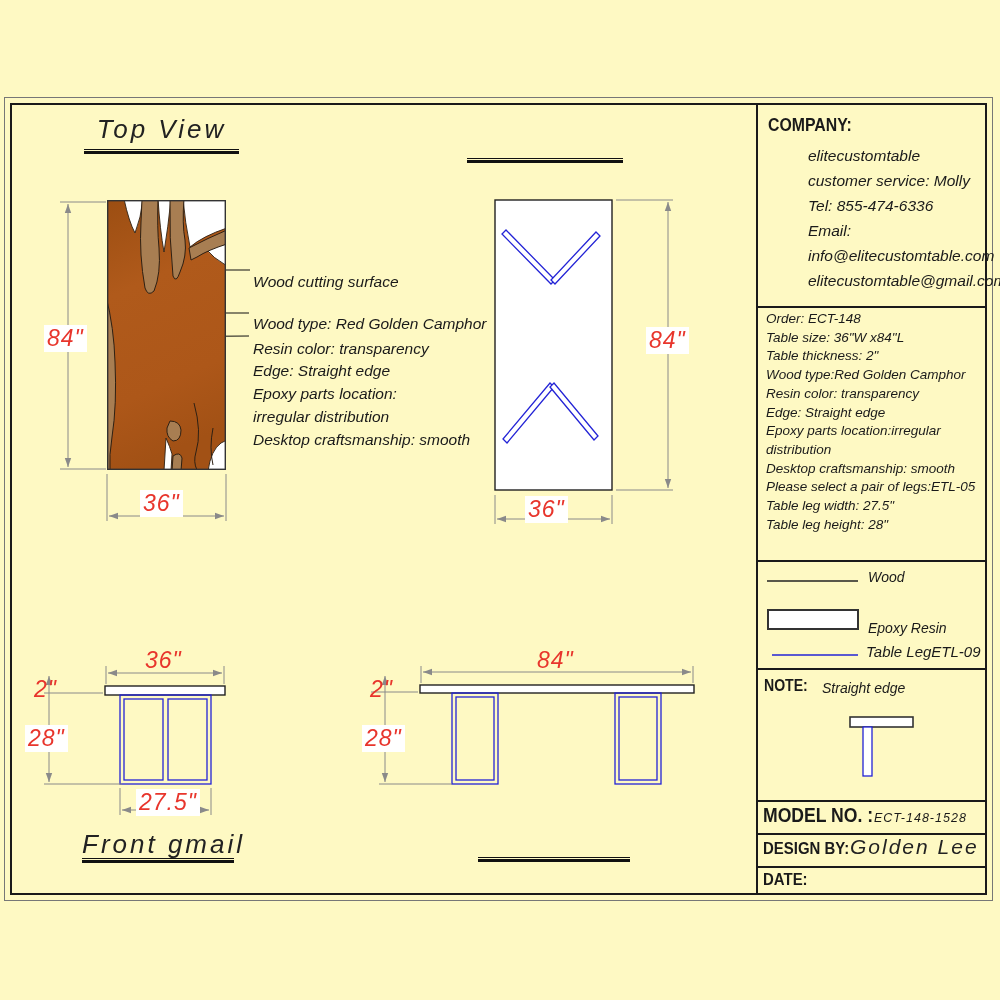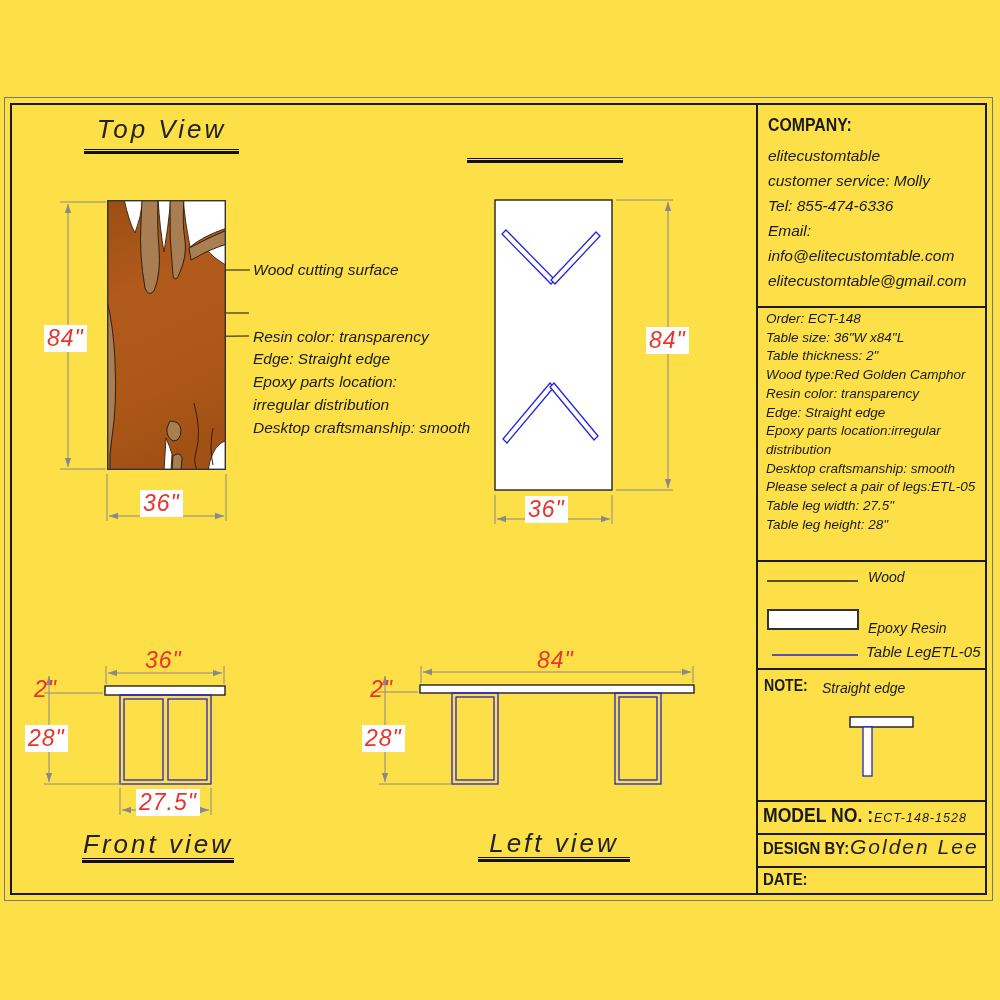--- a/index.html
+++ b/index.html
@@ -1,31 +1,31 @@
 <!DOCTYPE html>
 <html><head>
 <meta charset="utf-8">
 <style>
   * { box-sizing: border-box; margin: 0; padding: 0; }
   body { background: #fff; font-family: "Liberation Sans", sans-serif; }
-  .sheet { position: relative; width: 1000px; height: 1000px; background: #fde047; overflow: hidden; }
+  .sheet { position: relative; width: 1000px; height: 1000px; background: #fef9c3; overflow: hidden; }
   .frame { position: absolute; }
   .outer-frame { left: 4px; top: 97px; width: 989px; height: 804px; border: 1px solid #777; }
   .inner-frame { left: 10px; top: 103px; width: 977px; height: 792px; border: 2px solid #1a1a1a; }
   .vsep { position: absolute; left: 756px; top: 103px; width: 2px; height: 792px; background: #1a1a1a; }
   .hdiv { position: absolute; left: 758px; width: 229px; height: 1.5px; background: #1a1a1a; }
   .lbl { position: absolute; font-family: "Liberation Sans", sans-serif; font-style: italic; white-space: nowrap; color: #1a1a1a; z-index: 3; }
   .vtitle { font-size: 26px; letter-spacing: 3px; color: #222; text-align: center; }
   .vunderline { position: absolute; height: 5px; border-top: 1.5px solid #111; border-bottom: 3px solid #111; z-index: 3; }
   .dim { color: #e8352c; font-size: 23px; letter-spacing: 1px; }
   .bg { background: #fff; padding: 0 3px; }
-  .ann { font-size: 15.5px; }
+  .ann { font-size: 15.5px; margin-top: 12px; }
   .bold-lbl { font-style: normal; font-weight: bold; transform: scaleX(0.88); transform-origin: left center; letter-spacing: 0; }
   .co-head { font-size: 18px; }
-  .co-line { font-size: 15.5px; }
+  .co-line { font-size: 15.5px; margin-left: 40px; }
   .ord-line { font-size: 13.5px; }
   .leg-lbl { font-size: 14px; }
   .leg-lbl-sm { font-size: 15px; }
   .note-head { font-size: 16px; }
   .note-txt { font-size: 14px; }
   .model-lbl { font-size: 20px; }
   .model-val { font-size: 12.5px; letter-spacing: 1px; }
   .design-lbl { font-size: 17px; }
   .design-val { font-size: 21px; letter-spacing: 2px; color: #222; }
   .date-lbl { font-size: 17px; }
@@ -173,38 +173,38 @@
       <path d="M 106,228 Q 102,248 106,265"></path>
     </g>
     <rect x="0.7" y="0.7" width="117.6" height="268.6" fill="none" stroke="#333" stroke-width="1.4"></rect>
   </svg>
 
   <div class="lbl vtitle" style="left:84px;top:114px;width:155px">Top View</div>
   <div class="vunderline" style="left:84px;top:149px;width:155px"></div>
   <div class="lbl dim bg" style="left:44px;top:325px">84"</div>
   <div class="lbl dim bg" style="left:140px;top:490px">36"</div>
   <div class="lbl ann" style="left:253px;top:261px">Wood cutting surface</div>
+  <div class="lbl ann" style="left:253px;top:303px">Wood type: Red Golden Camphor</div>
   <div class="lbl ann" style="left:253px;top:328px">Resin color: transparency</div>
   <div class="lbl ann" style="left:253px;top:350px">Edge: Straight edge</div>
   <div class="lbl ann" style="left:253px;top:373px">Epoxy parts location:</div>
   <div class="lbl ann" style="left:253px;top:396px">irregular distribution</div>
   <div class="lbl ann" style="left:253px;top:419px">Desktop craftsmanship: smooth</div>
 
   <div class="vunderline" style="left:467px;top:158px;width:156px"></div>
   <div class="lbl dim bg" style="left:646px;top:327px">84"</div>
   <div class="lbl dim bg" style="left:525px;top:496px">36"</div>
 
-  <div class="lbl vtitle" style="left:82px;top:829px;width:152px">Front view</div>
+  <div class="lbl vtitle" style="left:82px;top:829px;width:152px">Front gmail</div>
   <div class="vunderline" style="left:82px;top:858px;width:152px"></div>
   <div class="lbl dim" style="left:145px;top:647px">36"</div>
   <div class="lbl dim" style="left:34px;top:676px">2"</div>
   <div class="lbl dim bg" style="left:25px;top:725px">28"</div>
   <div class="lbl dim bg" style="left:136px;top:789px">27.5"</div>
 
-  <div class="lbl vtitle" style="left:478px;top:828px;width:152px">Left view</div>
   <div class="vunderline" style="left:478px;top:857px;width:152px"></div>
   <div class="lbl dim" style="left:537px;top:647px">84"</div>
   <div class="lbl dim" style="left:370px;top:676px">2"</div>
   <div class="lbl dim bg" style="left:362px;top:725px">28"</div>
 
   <div class="lbl bold-lbl co-head" style="left:768px;top:115px">COMPANY:</div>
   <div class="lbl co-line" style="left:768px;top:147px">elitecustomtable</div>
   <div class="lbl co-line" style="left:768px;top:172px">customer service: Molly</div>
   <div class="lbl co-line" style="left:768px;top:197px">Tel: 855-474-6336</div>
   <div class="lbl co-line" style="left:768px;top:222px">Email:</div>
@@ -219,21 +219,21 @@
   <div class="lbl ord-line" style="left:766px;top:405px">Edge: Straight edge</div>
   <div class="lbl ord-line" style="left:766px;top:423px">Epoxy parts location:irregular</div>
   <div class="lbl ord-line" style="left:766px;top:442px">distribution</div>
   <div class="lbl ord-line" style="left:766px;top:461px">Desktop craftsmanship: smooth</div>
   <div class="lbl ord-line" style="left:766px;top:479px">Please select a pair of legs:ETL-05</div>
   <div class="lbl ord-line" style="left:766px;top:498px">Table leg width: 27.5"</div>
   <div class="lbl ord-line" style="left:766px;top:517px">Table leg height: 28"</div>
 
   <div class="lbl leg-lbl" style="left:868px;top:569px">Wood</div>
   <div class="lbl leg-lbl" style="left:868px;top:620px">Epoxy Resin</div>
-  <div class="lbl leg-lbl-sm" style="left:866px;top:643px">Table LegETL-05</div>
+  <div class="lbl leg-lbl-sm" style="left:866px;top:643px">Table LegETL-09</div>
 
   <div class="lbl bold-lbl note-head" style="left:764px;top:677px">NOTE:</div>
   <div class="lbl note-txt" style="left:822px;top:680px">Straight edge</div>
 
   <div class="lbl bold-lbl model-lbl" style="left:763px;top:804px">MODEL NO. :</div>
   <div class="lbl model-val" style="left:874px;top:811px">ECT-148-1528</div>
   <div class="lbl bold-lbl design-lbl" style="left:763px;top:839px">DESIGN BY:</div>
   <div class="lbl design-val" style="left:850px;top:835px">Golden Lee</div>
   <div class="lbl bold-lbl date-lbl" style="left:763px;top:870px">DATE:</div>
 

